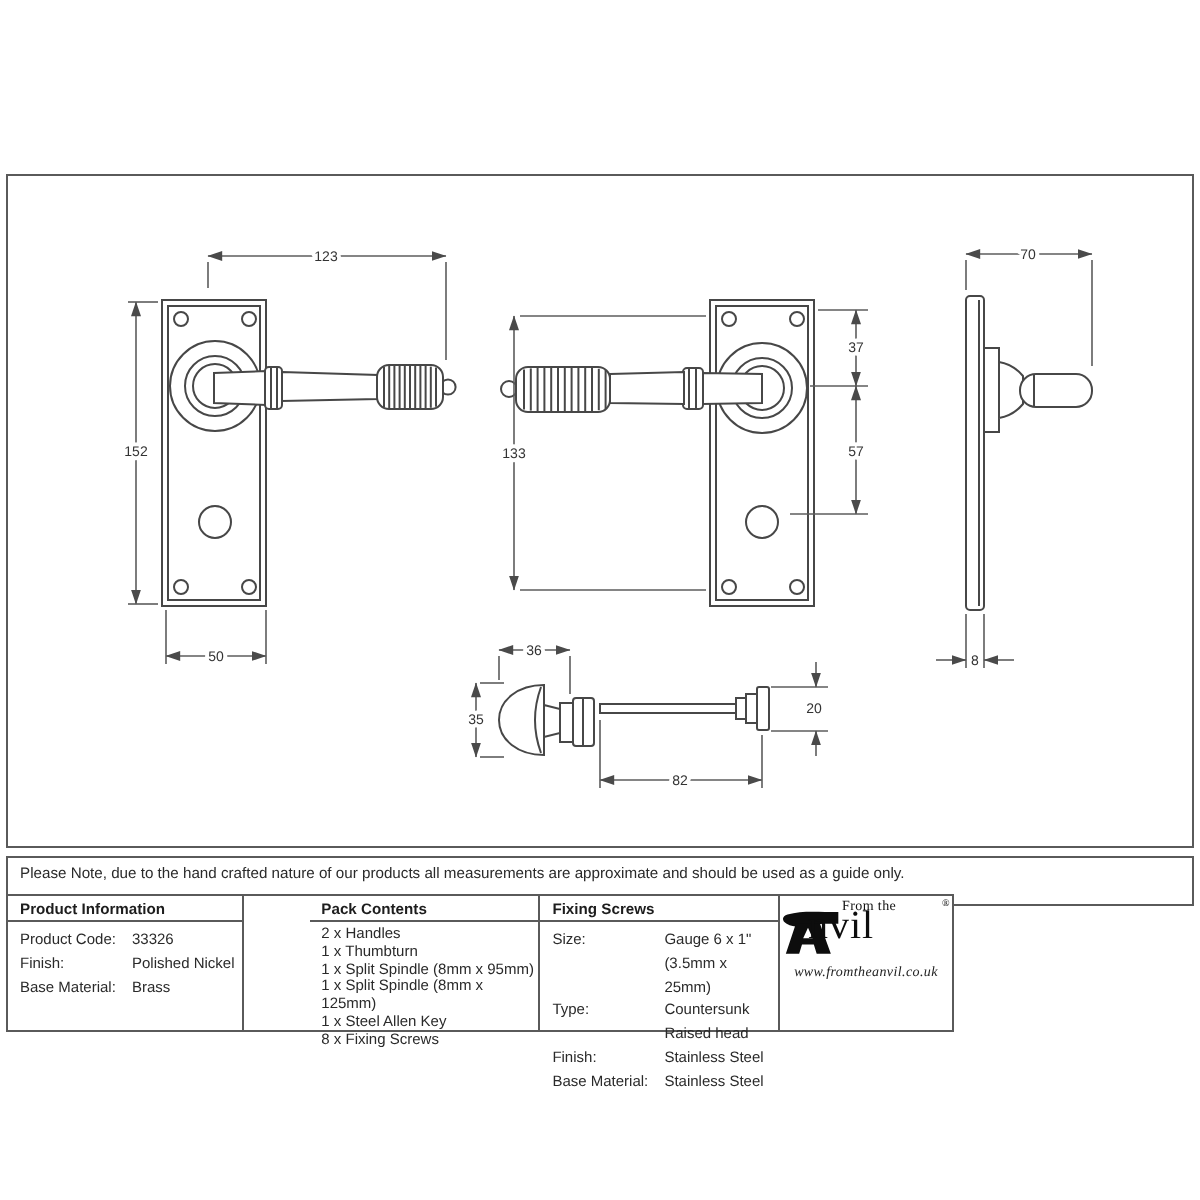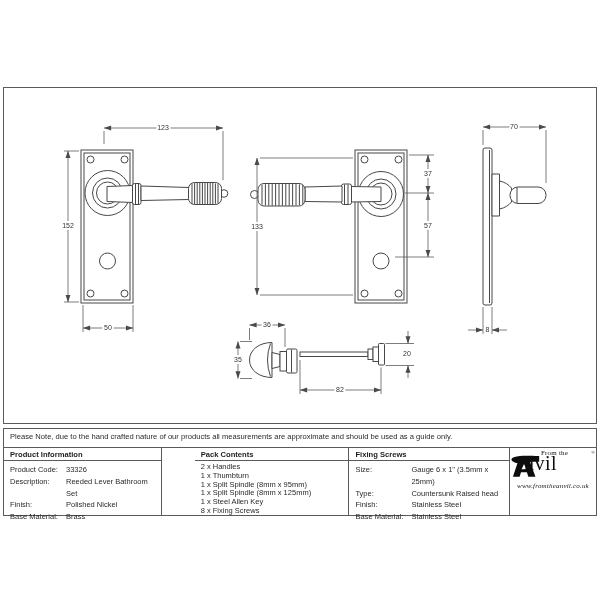--- a/index.html
+++ b/index.html
@@ -12,21 +12,21 @@
   .ln{stroke:#474747;stroke-width:1;fill:none;}
   .lnf{stroke:#474747;stroke-width:1;fill:#fff;}
   .dim{stroke:#5c5c5c;stroke-width:0.8;fill:none;}
   .dim-label{font:7px "Liberation Sans",sans-serif;fill:#333;text-anchor:middle;
              dominant-baseline:middle;paint-order:stroke;stroke:#fff;stroke-width:4px;stroke-linejoin:round;}
   
   .note-bar{position:absolute;left:3px;top:428px;width:594px;height:25px;
             border:1px solid #5a5a5a;box-sizing:border-box;background:#fff;
             font-size:7.6px;line-height:15px;padding-left:6px;color:#2a2a2a;}
   
-  .info-table{position:absolute;left:3px;top:447px;width:594px;height:69px;
+  .info-table{position:absolute;left:3px;top:447px;width:474px;height:69px;
               border:1px solid #5a5a5a;box-sizing:border-box;background:#fff;
               display:flex;}
   .col{box-sizing:border-box;height:100%;}
   .col.bordered{border-right:1px solid #5a5a5a;}
   .col-product{width:164px;}
   .col-pack{width:161px;margin-left:33px;}
   .col-fixing{width:167px;}
   .col-logo{flex:1;display:flex;flex-direction:column;align-items:center;justify-content:flex-start;}
   .col-header{font-size:7.6px;font-weight:bold;color:#1d1d1d;padding:2px 0 2px 6px;
               border-bottom:1px solid #5a5a5a;height:13px;box-sizing:border-box;line-height:10px;}
@@ -217,24 +217,20 @@
   <div class="info-table">
 
     <div class="col col-product bordered">
       <div class="col-header">Product Information</div>
       <div class="col-body">
         <div class="kv-row">
           <span class="kv-label">Product Code:</span>
           <span class="kv-value">33326</span>
         </div>
         <div class="kv-row">
-          <span class="kv-label">Description:</span>
-          <span class="kv-value">Reeded Lever Bathroom Set</span>
-        </div>
-        <div class="kv-row">
           <span class="kv-label">Finish:</span>
           <span class="kv-value">Polished Nickel</span>
         </div>
         <div class="kv-row">
           <span class="kv-label">Base Material:</span>
           <span class="kv-value">Brass</span>
         </div>
       </div>
     </div>
 

